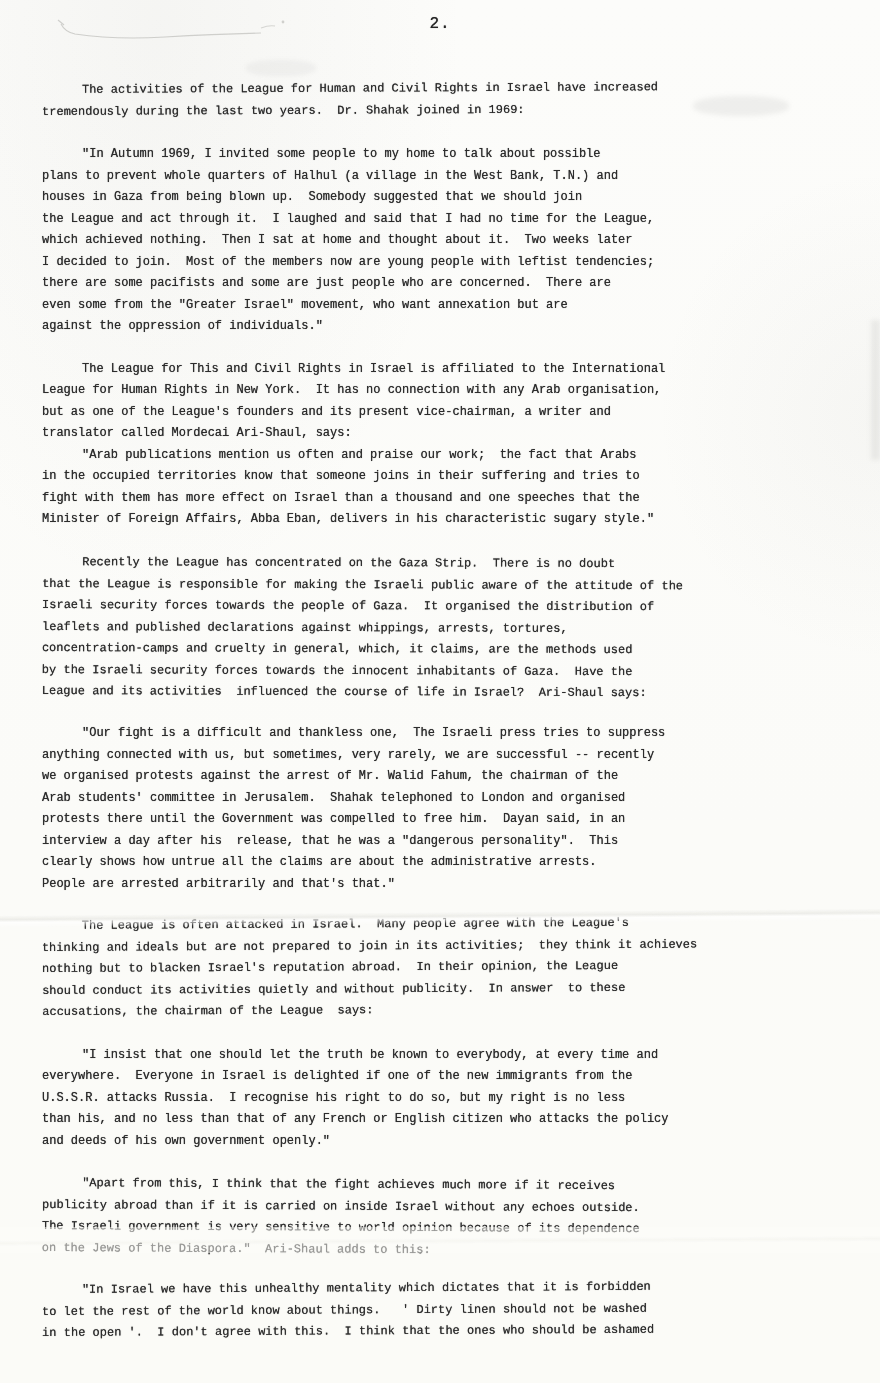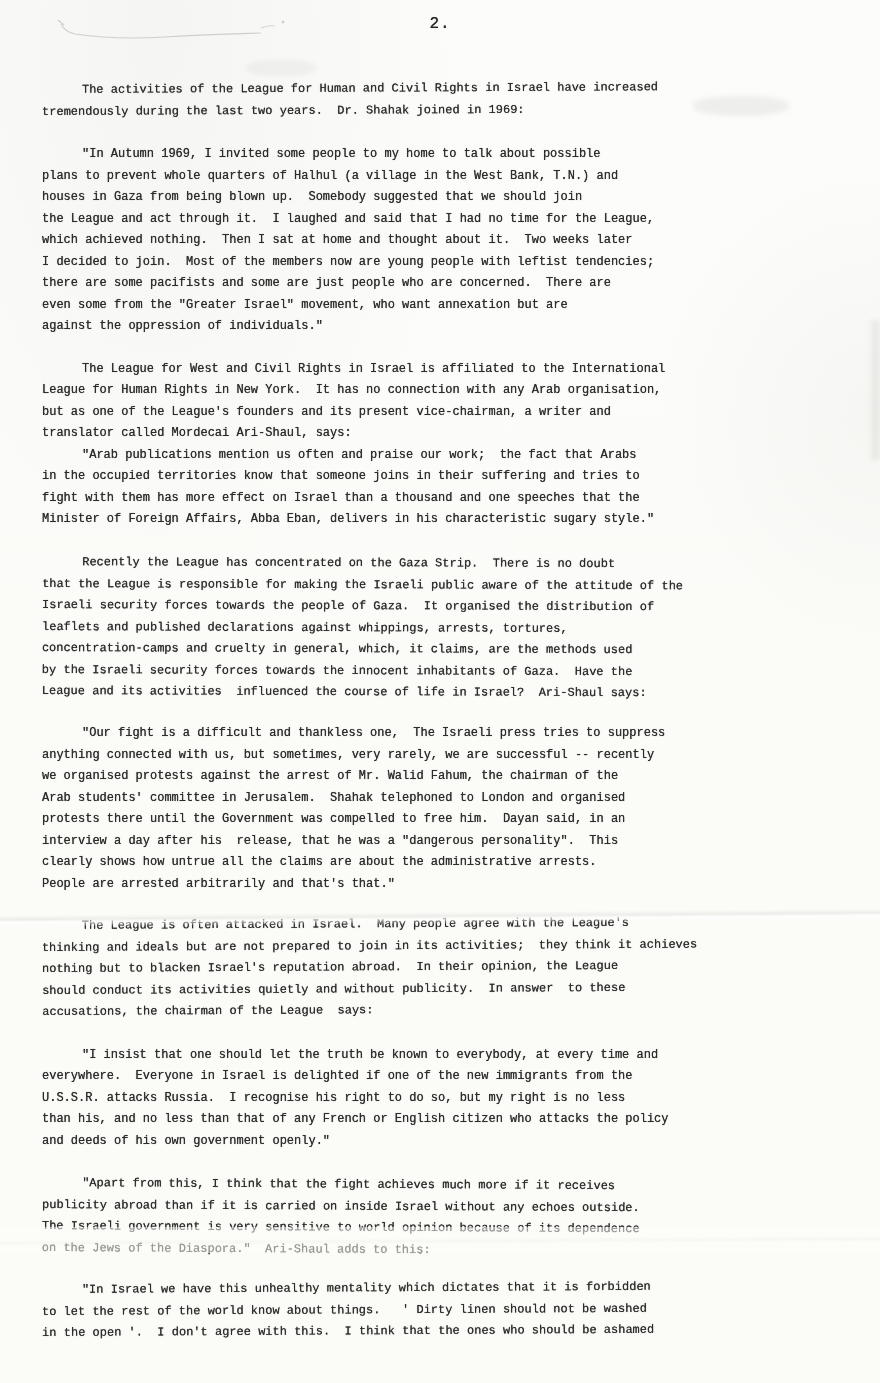--- a/index.html
+++ b/index.html
@@ -103,21 +103,21 @@
 tremendously during the last two years.  Dr. Shahak joined in 1969:</p>
       <p class="para">"In Autumn 1969, I invited some people to my home to talk about possible
 plans to prevent whole quarters of Halhul (a village in the West Bank, T.N.) and
 houses in Gaza from being blown up.  Somebody suggested that we should join
 the League and act through it.  I laughed and said that I had no time for the League,
 which achieved nothing.  Then I sat at home and thought about it.  Two weeks later
 I decided to join.  Most of the members now are young people with leftist tendencies;
 there are some pacifists and some are just people who are concerned.  There are
 even some from the "Greater Israel" movement, who want annexation but are
 against the oppression of individuals."</p>
-      <p class="para">The League for West and Civil Rights in Israel is affiliated to the International
+      <p class="para">The League for This and Civil Rights in Israel is affiliated to the International
 League for Human Rights in New York.  It has no connection with any Arab organisation,
 but as one of the League's founders and its present vice-chairman, a writer and
 translator called Mordecai Ari-Shaul, says:</p>
       <p class="para attached">"Arab publications mention us often and praise our work;  the fact that Arabs
 in the occupied territories know that someone joins in their suffering and tries to
 fight with them has more effect on Israel than a thousand and one speeches that the
 Minister of Foreign Affairs, Abba Eban, delivers in his characteristic sugary style."</p>
       <p class="para tilt-b">Recently the League has concentrated on the Gaza Strip.  There is no doubt
 that the League is responsible for making the Israeli public aware of the attitude of the
 Israeli security forces towards the people of Gaza.  It organised the distribution of

